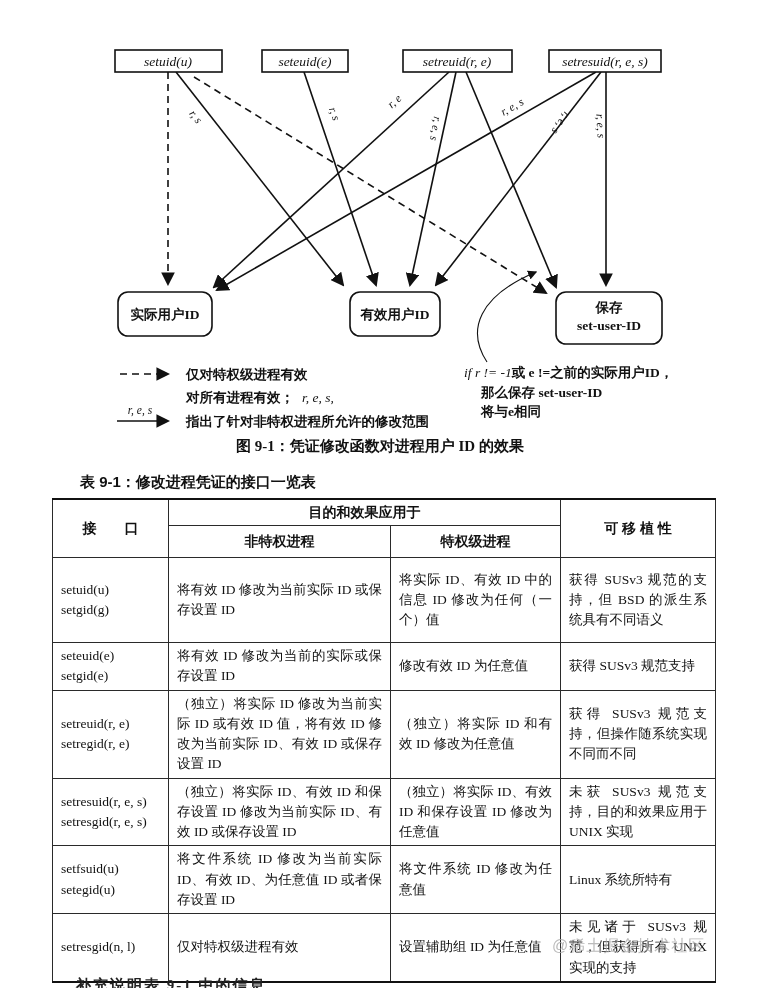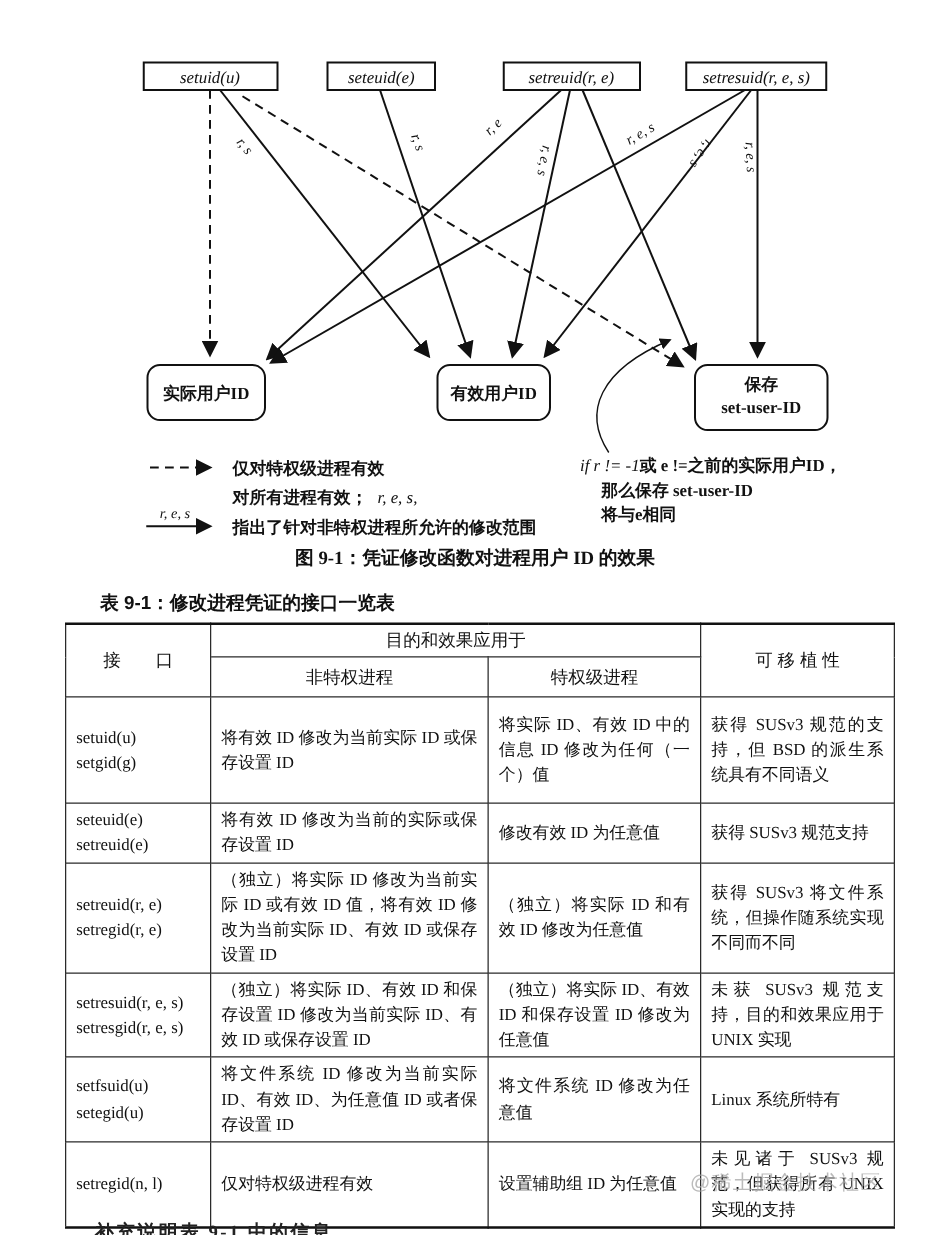--- a/index.html
+++ b/index.html
@@ -27,21 +27,21 @@
     border-collapse:collapse;table-layout:fixed;
     border-top:2.5px solid #111;border-bottom:2.5px solid #111;
     border-left:1.2px solid #222;border-right:1.2px solid #222;
   }
   table.cred td{
     border:1px solid #2a2a2a;vertical-align:middle;padding:3px 8px;
     font-size:13.5px;line-height:1.5;
   }
   table.cred tr.h1 td, table.cred tr.h2 td{
     text-align:center;font-family:"Liberation Sans","DejaVu Sans",sans-serif;
-    font-weight:normal;font-size:14px;padding:2px 4px;
+    font-weight:bold;font-size:14px;padding:2px 4px;
   }
   td.c-iface{font-family:"Liberation Serif","DejaVu Serif",serif;font-size:13.8px;}
   td.c-body{text-align:justify;}
   .watermark{
     position:absolute;left:552px;top:936px;width:210px;
     font-family:"Liberation Sans","DejaVu Sans",sans-serif;font-size:16px;
     color:rgba(168,168,168,0.78);letter-spacing:1px;white-space:nowrap;
   }
   .footer-frag{
     position:absolute;left:76px;top:976px;
@@ -158,35 +158,35 @@
           <div>setgid(g)</div>
         </td>
         <td class="c-body">将有效 ID 修改为当前实际 ID 或保存设置 ID</td>
         <td class="c-body">将实际 ID、有效 ID 中的信息 ID 修改为任何（一个）值</td>
         <td class="c-body">获得 SUSv3 规范的支持，但 BSD 的派生系统具有不同语义</td>
       </tr>
 
       <tr style="height:45px">
         <td class="c-iface">
           <div>seteuid(e)</div>
-          <div>setreuid(e)</div>
+          <div>setgid(e)</div>
         </td>
         <td class="c-body">将有效 ID 修改为当前的实际或保存设置 ID</td>
         <td class="c-body">修改有效 ID 为任意值</td>
         <td class="c-body">获得 SUSv3 规范支持</td>
       </tr>
 
       <tr style="height:85px">
         <td class="c-iface">
           <div>setreuid(r, e)</div>
           <div>setregid(r, e)</div>
         </td>
         <td class="c-body">（独立）将实际 ID 修改为当前实际 ID 或有效 ID 值，将有效 ID 修改为当前实际 ID、有效 ID 或保存设置 ID</td>
         <td class="c-body">（独立）将实际 ID 和有效 ID 修改为任意值</td>
-        <td class="c-body">获得 SUSv3 将文件系统，但操作随系统实现不同而不同</td>
+        <td class="c-body">获得 SUSv3 规范支持，但操作随系统实现不同而不同</td>
       </tr>
 
       <tr style="height:65px">
         <td class="c-iface">
           <div>setresuid(r, e, s)</div>
           <div>setresgid(r, e, s)</div>
         </td>
         <td class="c-body">（独立）将实际 ID、有效 ID 和保存设置 ID 修改为当前实际 ID、有效 ID 或保存设置 ID</td>
         <td class="c-body">（独立）将实际 ID、有效 ID 和保存设置 ID 修改为任意值</td>
         <td class="c-body">未获 SUSv3 规范支持，目的和效果应用于 UNIX 实现</td>
@@ -197,21 +197,21 @@
           <div>setfsuid(u)</div>
           <div>setegid(u)</div>
         </td>
         <td class="c-body">将文件系统 ID 修改为当前实际 ID、有效 ID、为任意值 ID 或者保存设置 ID</td>
         <td class="c-body">将文件系统 ID 修改为任意值</td>
         <td class="c-body">Linux 系统所特有</td>
       </tr>
 
       <tr style="height:60px">
         <td class="c-iface">
-          <div>setregid(n, l)</div>
+          <div>setresgid(n, l)</div>
           <div></div>
         </td>
         <td class="c-body">仅对特权级进程有效</td>
         <td class="c-body">设置辅助组 ID 为任意值</td>
         <td class="c-body">未见诸于 SUSv3 规范，但获得所有 UNIX 实现的支持</td>
       </tr>
     </tbody>
   </table>
 
   <div class="watermark">@稀土掘金技术社区</div>

